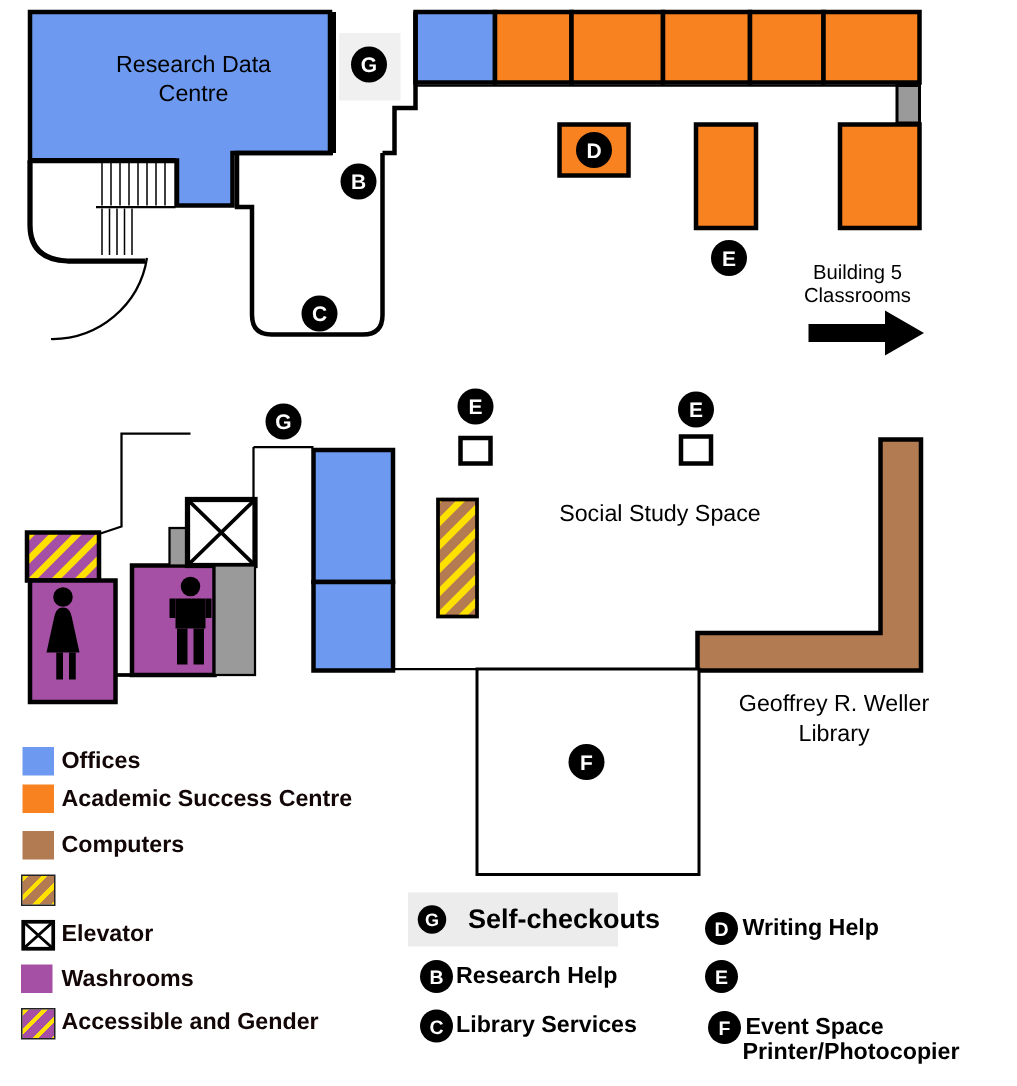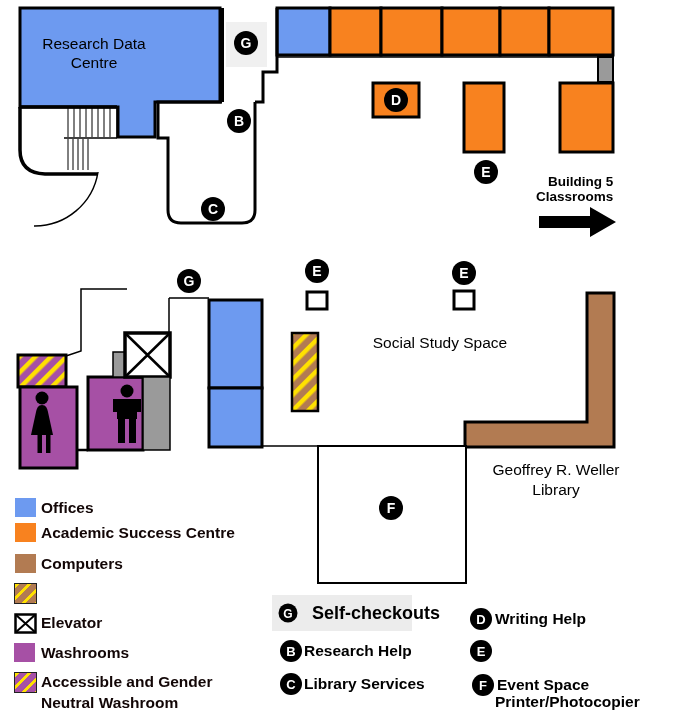--- a/index.html
+++ b/index.html
@@ -4,21 +4,21 @@
 <style>
   html,body{margin:0;padding:0;background:#fff;}
   .stage{
     position:relative;width:678px;height:724px;background:#fff;overflow:hidden;
     font-family:"Liberation Sans", sans-serif;
   }
   .stage svg{position:absolute;left:0;top:0;}
   .abs{position:absolute;}
   
   .maplabel{color:#000;font-size:15.5px;line-height:19px;text-align:center;}
-  .maplabel.small{font-size:13.5px;line-height:15px;font-weight:bold;text-align:right;}
+  .maplabel.small{font-size:13.5px;line-height:15px;font-weight:normal;text-align:center;}
   .lib{line-height:20px;}
   
   .mk{
     position:absolute;width:24px;height:24px;border-radius:50%;
     background:#000;color:#fff;font-weight:bold;font-size:14px;
     display:flex;align-items:center;justify-content:center;
     transform:translate(-50%,-50%);
   }
   .mk.sm{width:19px;height:19px;font-size:12px;}
   .mk.md{width:22px;height:22px;font-size:13px;}
@@ -122,21 +122,21 @@
 
     <rect x="292" y="333" width="26" height="78" fill="url(#p-pub)" stroke="#000" stroke-width="2.5"></rect>
 
     <path d="M465,422 H587 V293 H614 V447 H465 Z" style="fill:var(--computers)" stroke="#000" stroke-width="3"></path>
 
     <rect x="318" y="446" width="148" height="137" fill="#fff" stroke="#000" stroke-width="2"></rect>
 
     <polygon fill="#000" points="539,216 590,216 590,207 616,222 590,237 590,228 539,228"></polygon>
   </svg>
 
-  <div class="abs maplabel" style="left:10px;top:34px;width:168px;">
+  <div class="abs maplabel" style="left:22px;top:34px;width:168px;padding-left:23px;">
     <div>Research Data</div>
     <div>Centre</div>
   </div>
   <div class="abs maplabel small" style="left:536px;top:174px;">
     <div>Building 5</div>
     <div>Classrooms</div>
   </div>
   <div class="abs maplabel" style="left:358px;top:333px;width:164px;">Social Study Space</div>
   <div class="abs maplabel lib" style="left:478px;top:460px;width:156px;">
     <div>Geoffrey R. Weller</div>
@@ -170,21 +170,20 @@
         <path d="M1.5,1.5 L21.5,19.5 M21.5,1.5 L1.5,19.5" stroke="#000" stroke-width="2"></path>
       </svg>
   </div>
   <div class="ltext" style="left:41px;top:623px;">Elevator</div>
 
   <div class="sw wash" style="left:14px;top:643px;"></div>
   <div class="ltext" style="left:41px;top:653px;">Washrooms</div>
 
   <div class="sw acc" style="left:14px;top:672px;"></div>
   <div class="ltext" style="left:41px;top:682px;">Accessible and Gender</div>
-  <div class="ltext" style="left:41px;top:703px;">Neutral Washroom</div>
 
   <div class="graypatch" style="left:272px;top:595px;width:140px;height:36px;"></div>
 
   <div class="mk sm" style="left:288px;top:613px;">G</div>
   <div class="ltext black small" style="left:312px;top:613px;">Self-checkouts</div>
 
   <div class="mk md" style="left:291px;top:651px;">B</div>
   <div class="ltext black" style="left:304px;top:651px;">Research Help</div>
 
   <div class="mk md" style="left:291px;top:684px;">C</div>

